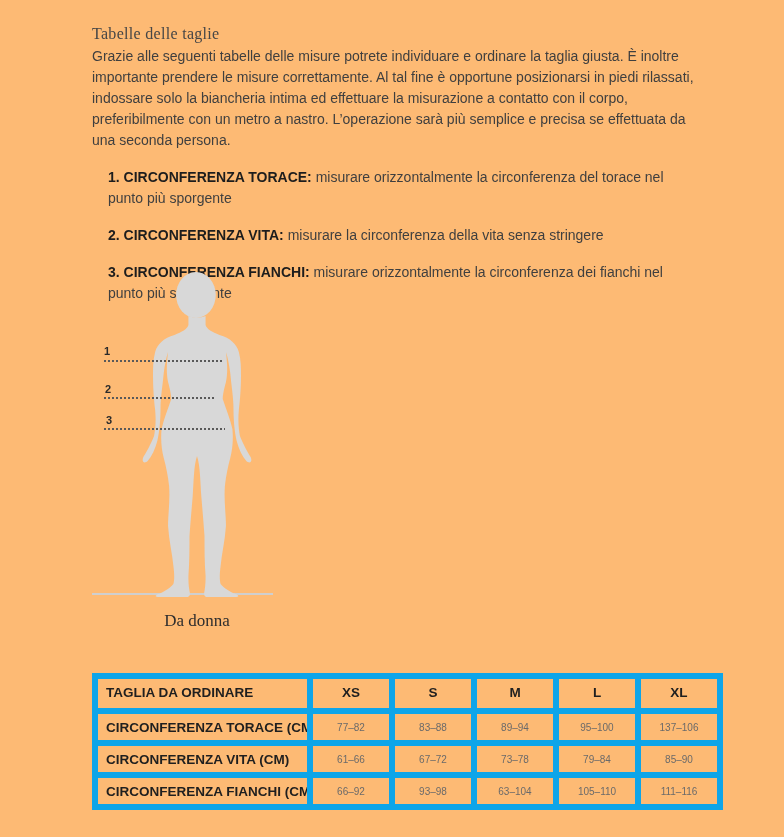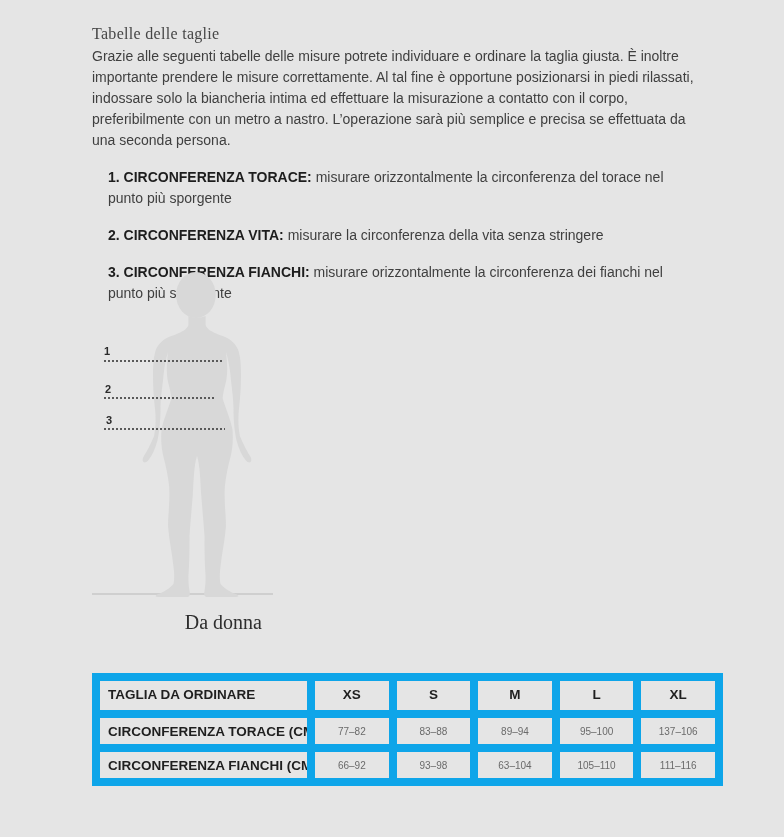--- a/index.html
+++ b/index.html
@@ -1,20 +1,20 @@
 <!DOCTYPE html>
 <html><head>
 <meta charset="utf-8">
 <style>
   html,body{margin:0;padding:0;background:#ffffff;}
   .page{
     position:relative;
     width:784px;
     height:837px;
-    background:#e5e5e5;
+    background:#fdba74;
     font-family:"Liberation Sans", sans-serif;
     overflow:hidden;
   }
   .content{
     position:absolute;
     left:92px;
     top:24px;
     width:606px;
   }
   h1.title{
@@ -68,36 +68,36 @@
   .marker-line{
     position:absolute;
     height:2px;
     background:repeating-linear-gradient(90deg,#595959 0 2px,transparent 2px 4px);
   }
   .fig-caption{
     position:absolute;
     left:132px;
     top:611px;
     width:130px;
-    text-align:right;
+    text-align:center;
     font-family:"Liberation Serif", serif;
-    font-size:20px;
+    font-size:17px;
     color:#2e2e2e;
   }
   
   table.sizes{
     position:absolute;
     left:92px;
     top:673px;
     width:631px;
     border-collapse:collapse;
     table-layout:fixed;
   }
   table.sizes th, table.sizes td{
-    border:8px solid #0ea5e9;
+    border:6px solid #0ea5e9;
     height:26px;
     padding:0;
     vertical-align:middle;
     white-space:nowrap;
     overflow:hidden;
   }
   table.sizes th{
     font-size:13.5px;
     font-weight:700;
     color:#1f1f1f;
@@ -208,20 +208,28 @@
     <tbody>
       <tr>
         <td class="rowhead">CIRCONFERENZA TORACE (CM)</td>
         <td class="val">77–82</td>
         <td class="val">83–88</td>
         <td class="val">89–94</td>
         <td class="val">95–100</td>
         <td class="val">137–106</td>
       </tr>
       <tr>
+        <td class="rowhead">CIRCONFERENZA VITA (CM)</td>
+        <td class="val">61–66</td>
+        <td class="val">67–72</td>
+        <td class="val">73–78</td>
+        <td class="val">79–84</td>
+        <td class="val">85–90</td>
+      </tr>
+      <tr>
         <td class="rowhead">CIRCONFERENZA FIANCHI (CM)</td>
         <td class="val">66–92</td>
         <td class="val">93–98</td>
         <td class="val">63–104</td>
         <td class="val">105–110</td>
         <td class="val">111–116</td>
       </tr>
     </tbody>
   </table>
 

